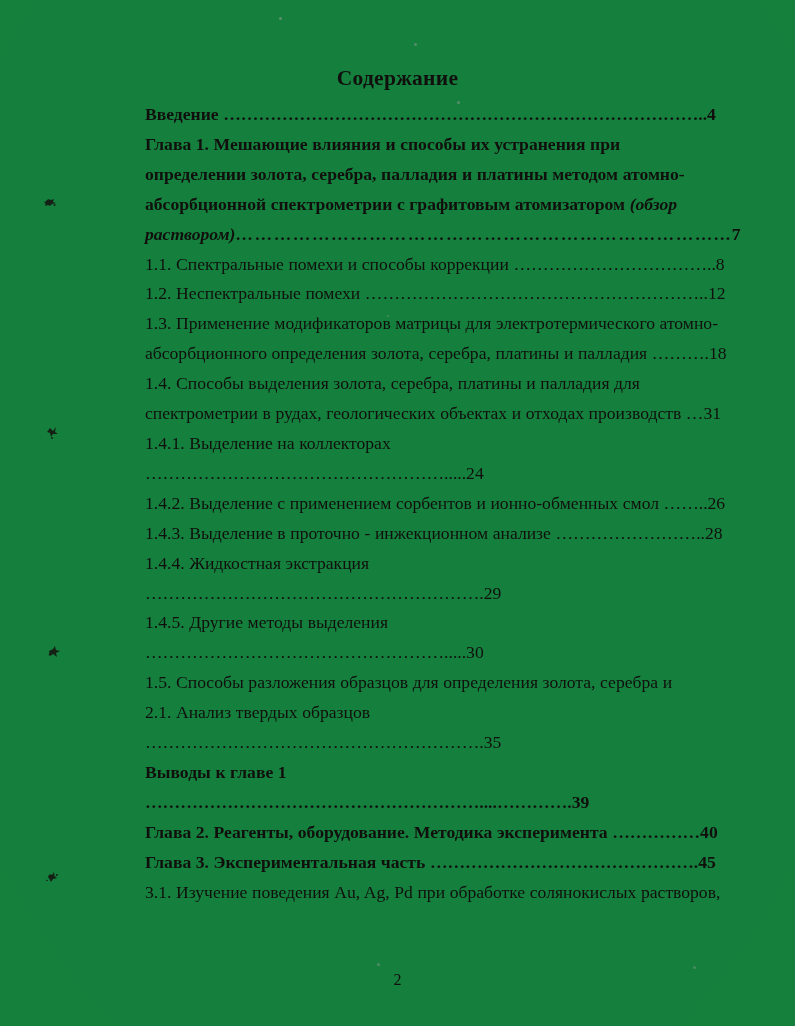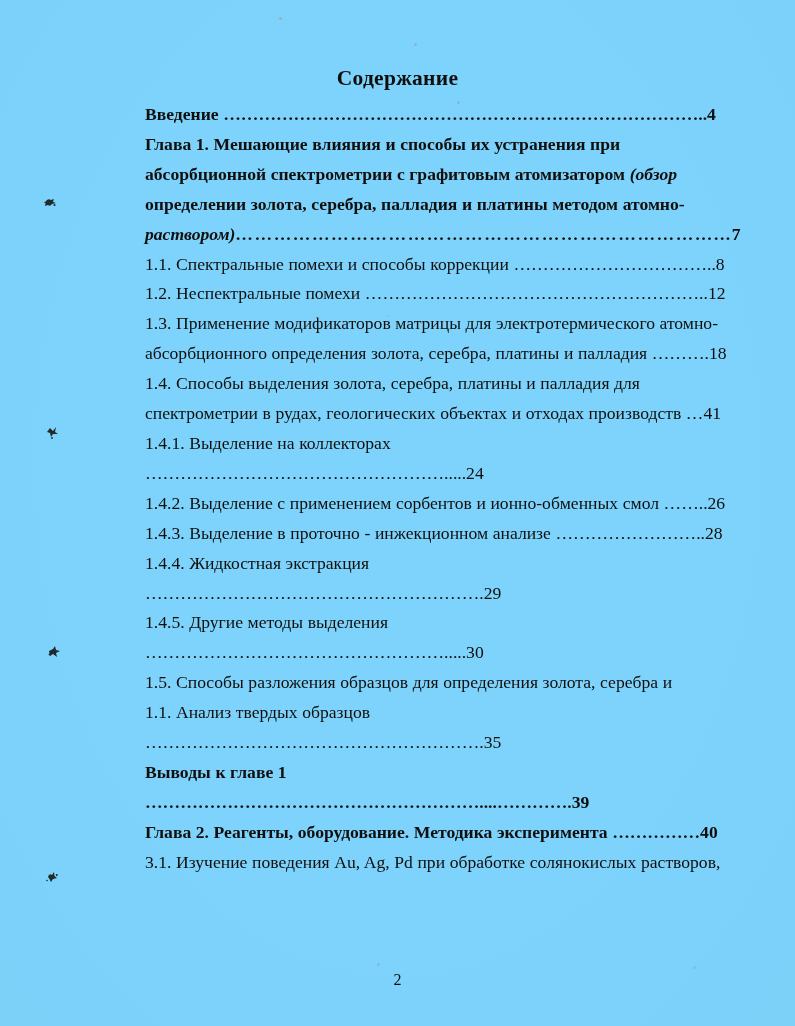--- a/index.html
+++ b/index.html
@@ -14,21 +14,21 @@
     overflow: hidden;
     font-family: "Liberation Serif", "DejaVu Serif", serif;
     color: #100f0d;
     -webkit-font-smoothing: antialiased;
   }
 
   
   #page {
     position: absolute;
     inset: 0;
-    background: #7dd3fc;
+    background: #15803d;
   }
 
   
   #paper-tint {
     position: absolute;
     inset: 0;
     background:
       radial-gradient(ellipse at 50% 45%, rgba(255,255,255,0) 55%, rgba(0,0,0,0.012) 100%);
     pointer-events: none;
   }
@@ -119,25 +119,25 @@
   <div id="toc-list">
 
     <p class="entry bold">
       <span>Введение ………………………………………………………………………..4</span>
     </p>
 
     <p class="entry bold">
       <span>Глава 1. Мешающие влияния и способы их устранения при</span>
     </p>
 
+    <p class="entry bold">
+      <span>определении золота, серебра, палладия и платины методом атомно-</span>
+    </p>
+
     <p class="entry bold"><span>абсорбционной спектрометрии с графитовым атомизатором </span><span class="bi">(обзор</span></p>
-
-    <p class="entry bold">
-      <span>определении золота, серебра, палладия и платины методом атомно-</span>
-    </p>
 
     <p class="entry bold"><span class="bi">раствором)</span><span class="leader">…………………………………………………………………...7</span></p>
 
     <p class="entry">
       <span>1.1. Спектральные помехи и способы коррекции ……………………………..8</span>
     </p>
 
     <p class="entry">
       <span>1.2. Неспектральные помехи …………………………………………………..12</span>
     </p>
@@ -149,21 +149,21 @@
     <p class="entry">
       <span>абсорбционного определения золота, серебра, платины и палладия ……….18</span>
     </p>
 
     <p class="entry justify">
       <span>1.4. Способы выделения золота, серебра, платины и палладия для</span>
     </p>
 
 
     <p class="entry">
-      <span>спектрометрии в рудах, геологических объектах и отходах производств …41</span>
+      <span>спектрометрии в рудах, геологических объектах и отходах производств …31</span>
     </p>
 
     <p class="entry">
       <span>1.4.1. Выделение на коллекторах …………………………………………….....24</span>
     </p>
 
     <p class="entry">
       <span>1.4.2. Выделение с применением сорбентов и ионно-обменных смол ……..26</span>
     </p>
 
@@ -178,31 +178,34 @@
     <p class="entry">
       <span>1.4.5. Другие методы выделения …………………………………………….....30</span>
     </p>
 
     <p class="entry justify">
       <span>1.5. Способы разложения образцов для определения золота, серебра и</span>
     </p>
 
 
     <p class="entry">
-      <span>1.1. Анализ твердых образцов ………………………………………………….35</span>
+      <span>2.1. Анализ твердых образцов ………………………………………………….35</span>
     </p>
 
     <p class="entry bold">
       <span>Выводы к главе 1 …………………………………………………....………….39</span>
     </p>
 
     <p class="entry bold">
       <span>Глава 2. Реагенты, оборудование. Методика эксперимента ……………40</span>
     </p>
 
+    <p class="entry bold">
+      <span>Глава 3. Экспериментальная часть ……………………………………….45</span>
+    </p>
 
     <p class="entry">
       <span>3.1. Изучение поведения Au, Ag, Pd при обработке солянокислых растворов,</span>
     </p>
 
 
 
   </div>
 
   <div id="folio">2</div>

